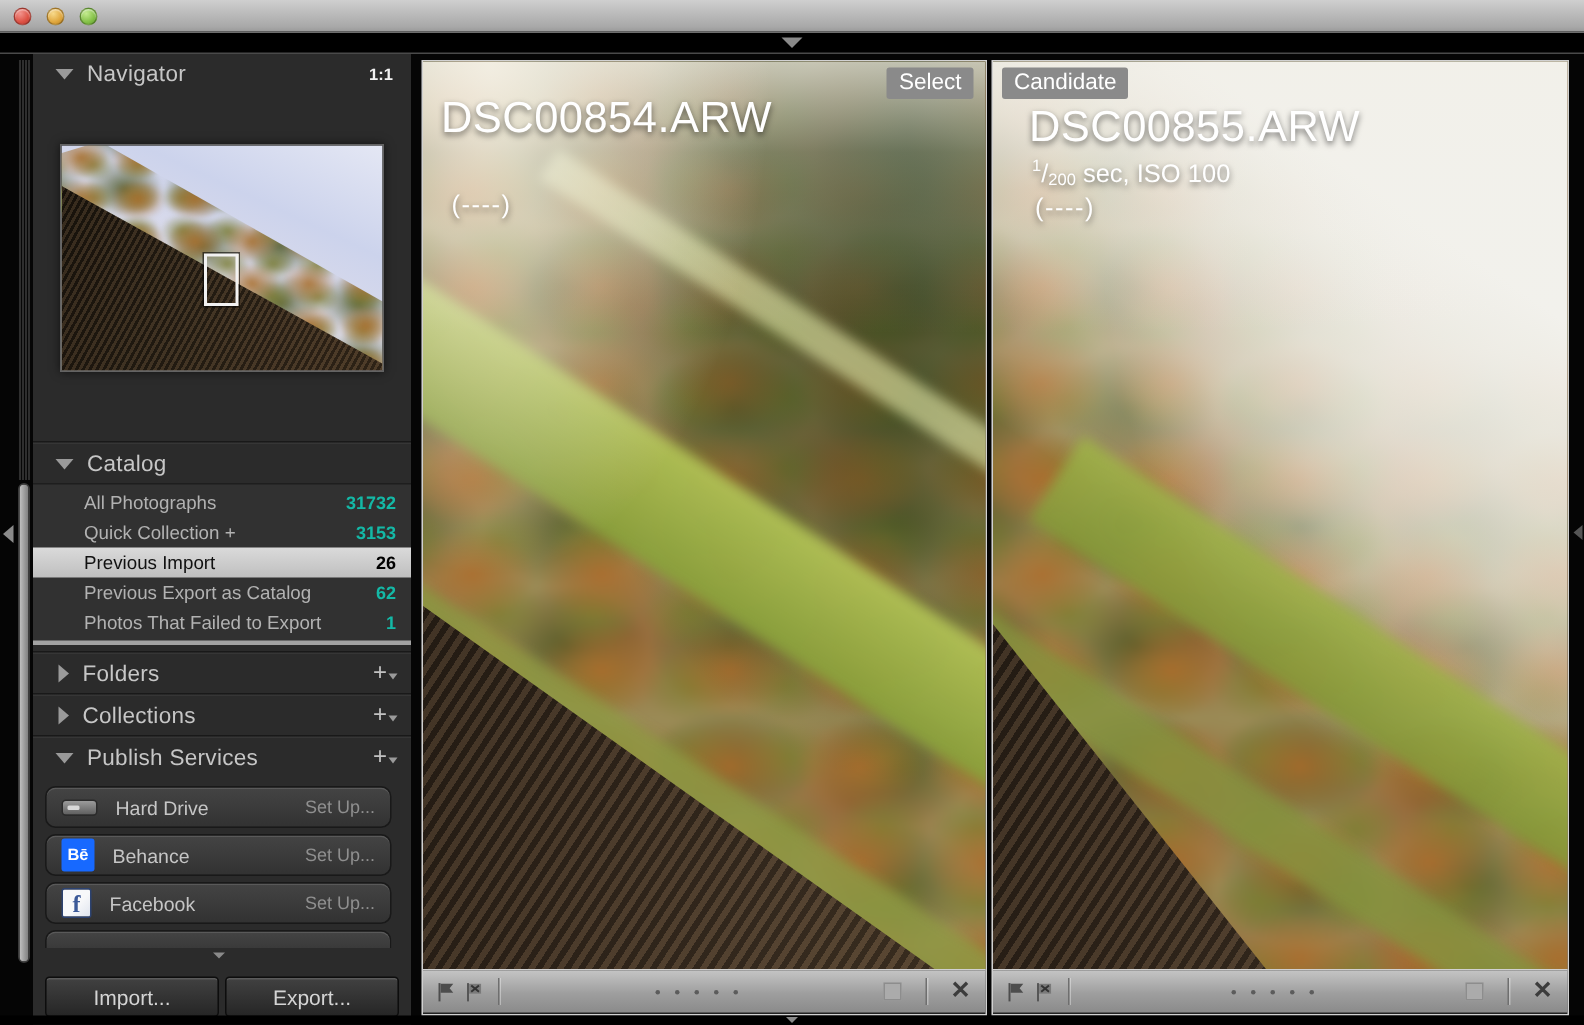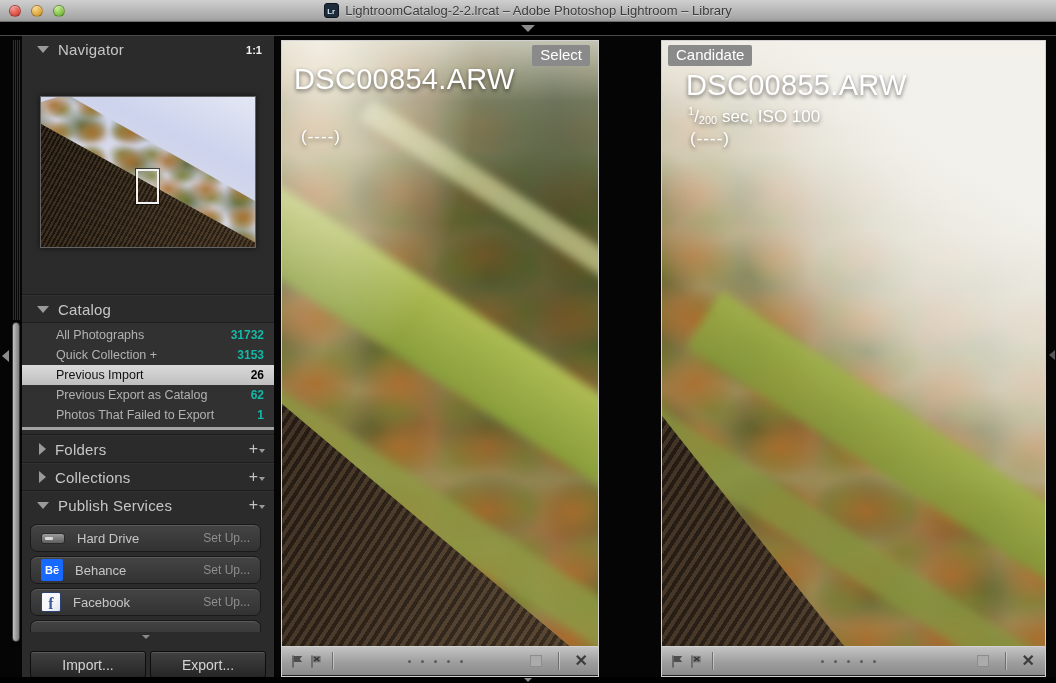--- a/index.html
+++ b/index.html
@@ -111,21 +111,21 @@
 
   
   .btn-row { position:absolute; left:0; bottom:5px; width:252px; display:flex; justify-content:space-between; padding:0 8px; }
   .btn-dark { width:116px; height:27px; border-radius:3px; background:linear-gradient(to bottom,#414141,#262626);
     border:1px solid #0d0d0d; box-shadow:inset 0 1px 0 rgba(255,255,255,0.14); color:#d4d4d4; font-size:14px;
     display:flex; align-items:center; justify-content:center; }
 
   
   .main { position:absolute; left:274px; top:36px; width:782px; height:647px; background:#050505; }
   .pane { position:absolute; top:4px; height:637px; border:1px solid rgba(240,240,240,0.85); background:#222; }
-  .pane-select { left:7px; width:318px; }
+  .pane-select { left:7px; width:377px; }
   .pane-candidate { left:387px; width:385px; }
   .photo { position:relative; width:100%; height:606px; overflow:hidden; border-bottom:1px solid rgba(240,240,240,0.85); }
 
   .tex-trees { position:absolute; inset:-10px;
     background-color:#9a8a55;
     background-image:
       radial-gradient(closest-side, rgba(173,108,44,0.85), rgba(173,108,44,0)),
       radial-gradient(closest-side, rgba(124,126,48,0.8), rgba(124,126,48,0)),
       radial-gradient(closest-side, rgba(76,88,36,0.8), rgba(76,88,36,0)),
       radial-gradient(closest-side, rgba(146,74,32,0.55), rgba(146,74,32,0));
@@ -180,24 +180,20 @@
 </style>
 </head>
 <body>
 
 <div class="screen">
 
   <div class="titlebar">
     <span class="tl red"></span>
     <span class="tl yellow"></span>
     <span class="tl green"></span>
-    <span class="title-wrap">
-      <span class="app-icon">Lr</span>
-      <span class="title-text">LightroomCatalog-2-2.lrcat – Adobe Photoshop Lightroom – Library</span>
-    </span>
   </div>
 
   <div class="module-strip">
     <span class="mod-tri"></span>
   </div>
 
   <span class="gutter-arrow-left"></span>
   <div class="scroll-track"></div>
   <div class="scroll-thumb"></div>
 

